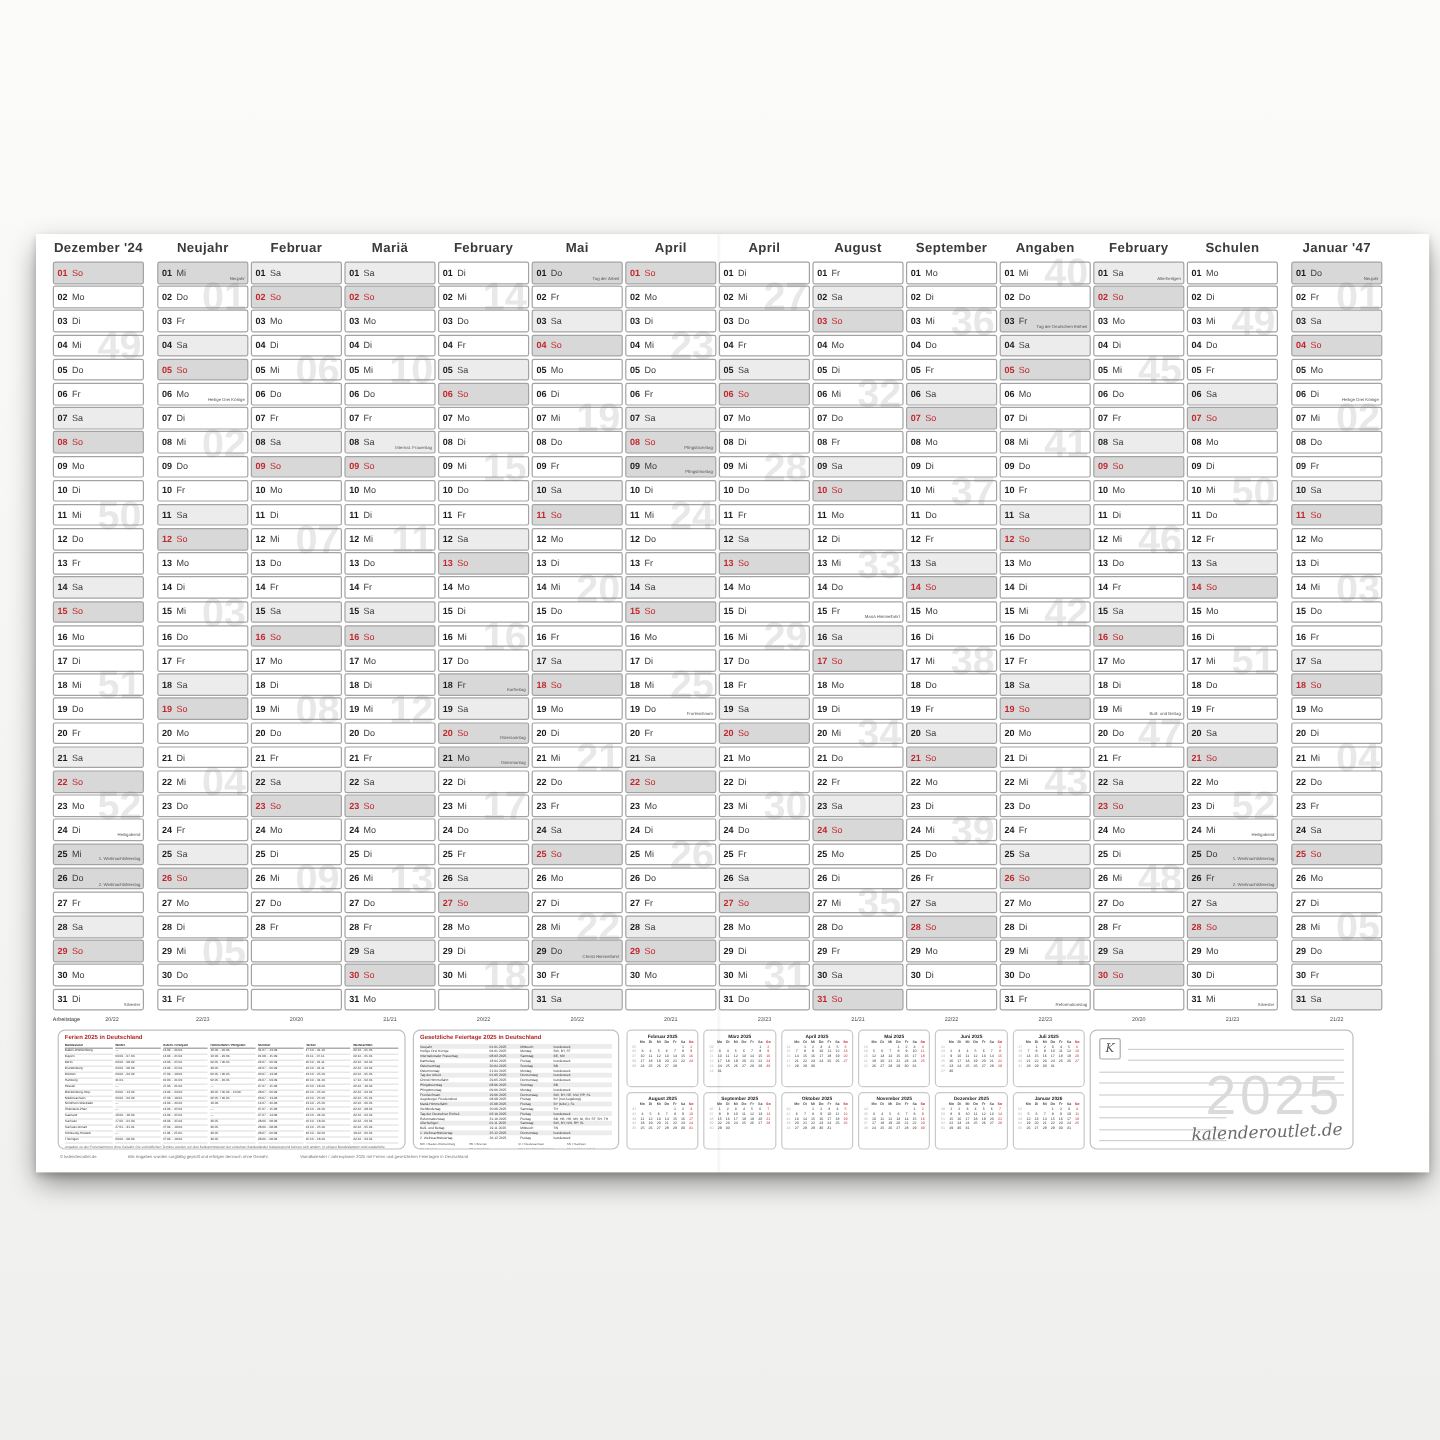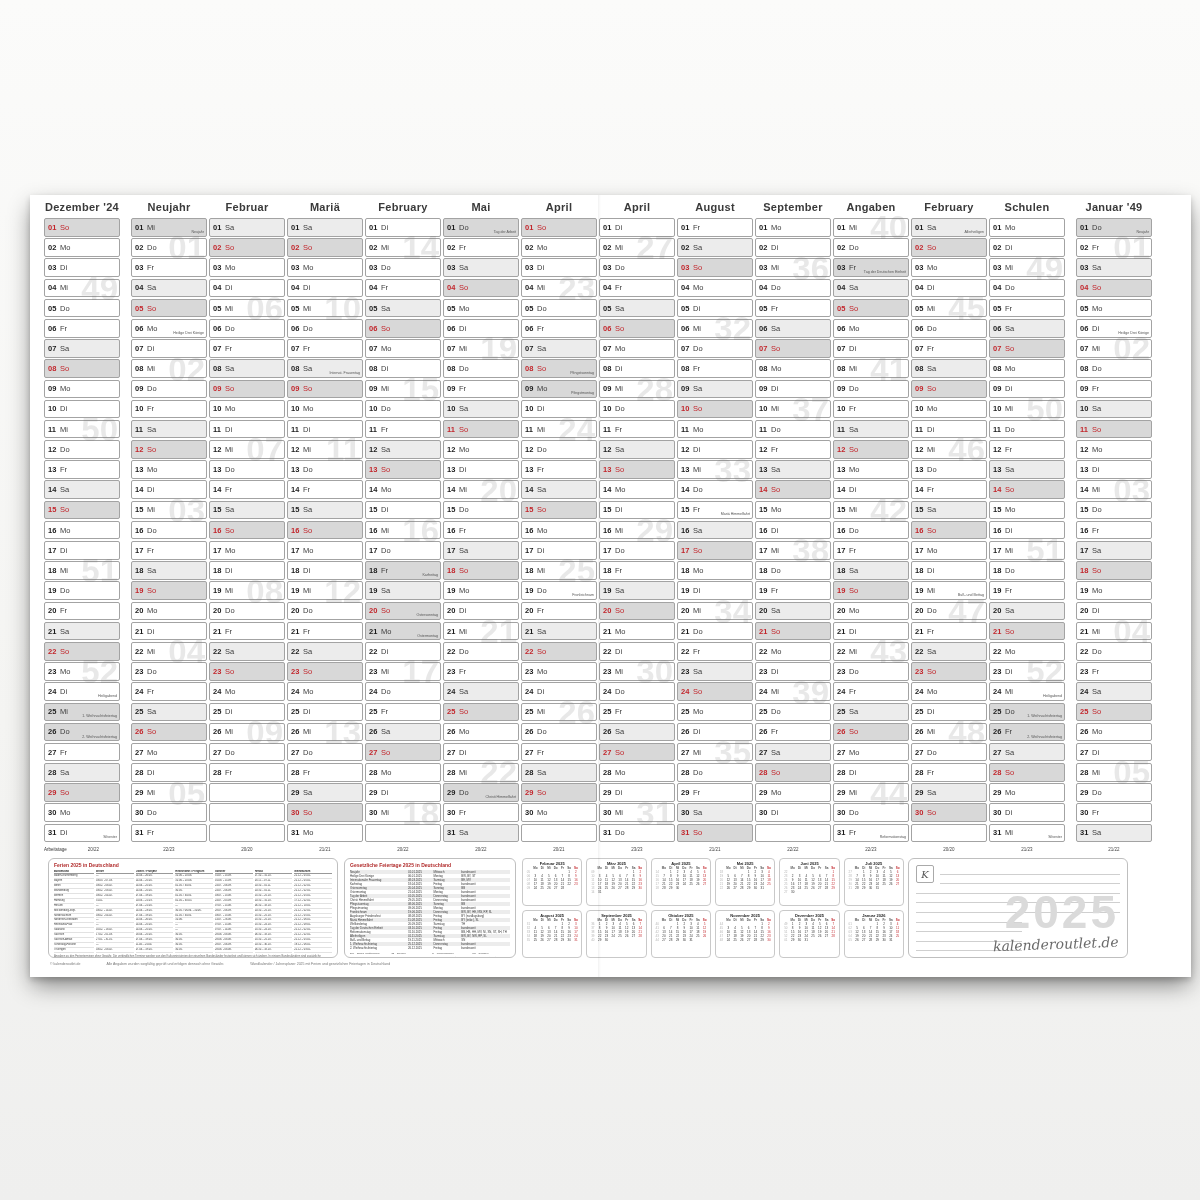--- a/index.html
+++ b/index.html
@@ -62,21 +62,21 @@
   .mini .mwk{color:#b5b5b5;}
   .mini .mso{color:#c2262c;}
   
   .notes{left:878px;width:220px;padding:6px 7px;}
   .klogo{position:absolute;left:7px;top:6px;width:16px;height:16px;border:0.8px solid #aaa;border-radius:2px;
          font-family:"DejaVu Serif",serif;font-style:italic;font-size:10px;color:#555;
          display:flex;align-items:center;justify-content:center;background:#fff;}
   .nline{border-top:0.9px solid #cfcfcf;height:0;margin-top:8.6px;}
   .nline.short{margin-left:24px;}
   .nline.half{width:52%;}
-  .bigyear{position:absolute;right:8px;bottom:22px;font-size:46px;font-weight:bold;color:#dadada;
+  .bigyear{position:absolute;right:8px;bottom:22px;font-size:46px;font-weight:normal;color:#dadada;
          letter-spacing:3px;line-height:1;text-align:center;}
   .brand{position:absolute;right:8px;bottom:5px;font-family:"DejaVu Serif",serif;font-style:italic;
          font-size:14px;color:#6a6a6a;transform:rotate(-2deg);}
   
   .pfooter{position:absolute;left:20px;top:767px;width:800px;display:flex;gap:26px;
          font-size:3.5px;color:#777;}
 </style>
 </head>
 <body>
 
@@ -1813,21 +1813,21 @@
               <span class="dw">Di</span>
             </div>
             <div class="cell">
               <span class="dn">31</span>
               <span class="dw">Mi</span>
               <span class="note">Silvester</span>
             </div>
           </div>
         </div>
         <div class="col sep">
-          <div class="mh">Januar '49</div>
+          <div class="mh">Januar '47</div>
           <div class="cells">
             <div class="cell hol">
               <span class="dn">01</span>
               <span class="dw">Do</span>
               <span class="note">Neujahr</span>
             </div>
             <div class="cell">
               <span class="dn">02</span>
               <span class="dw">Fr</span>
               <span class="wk">01</span>

